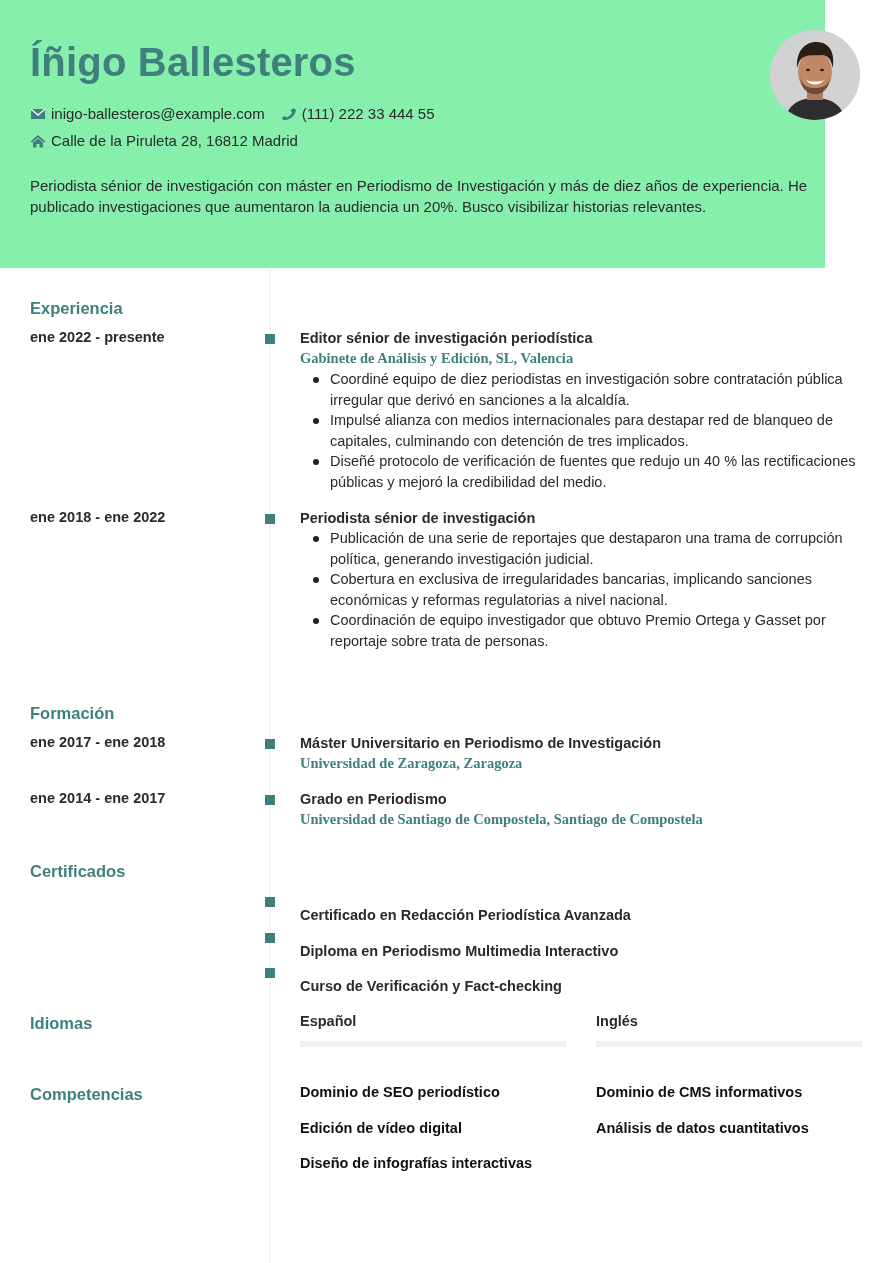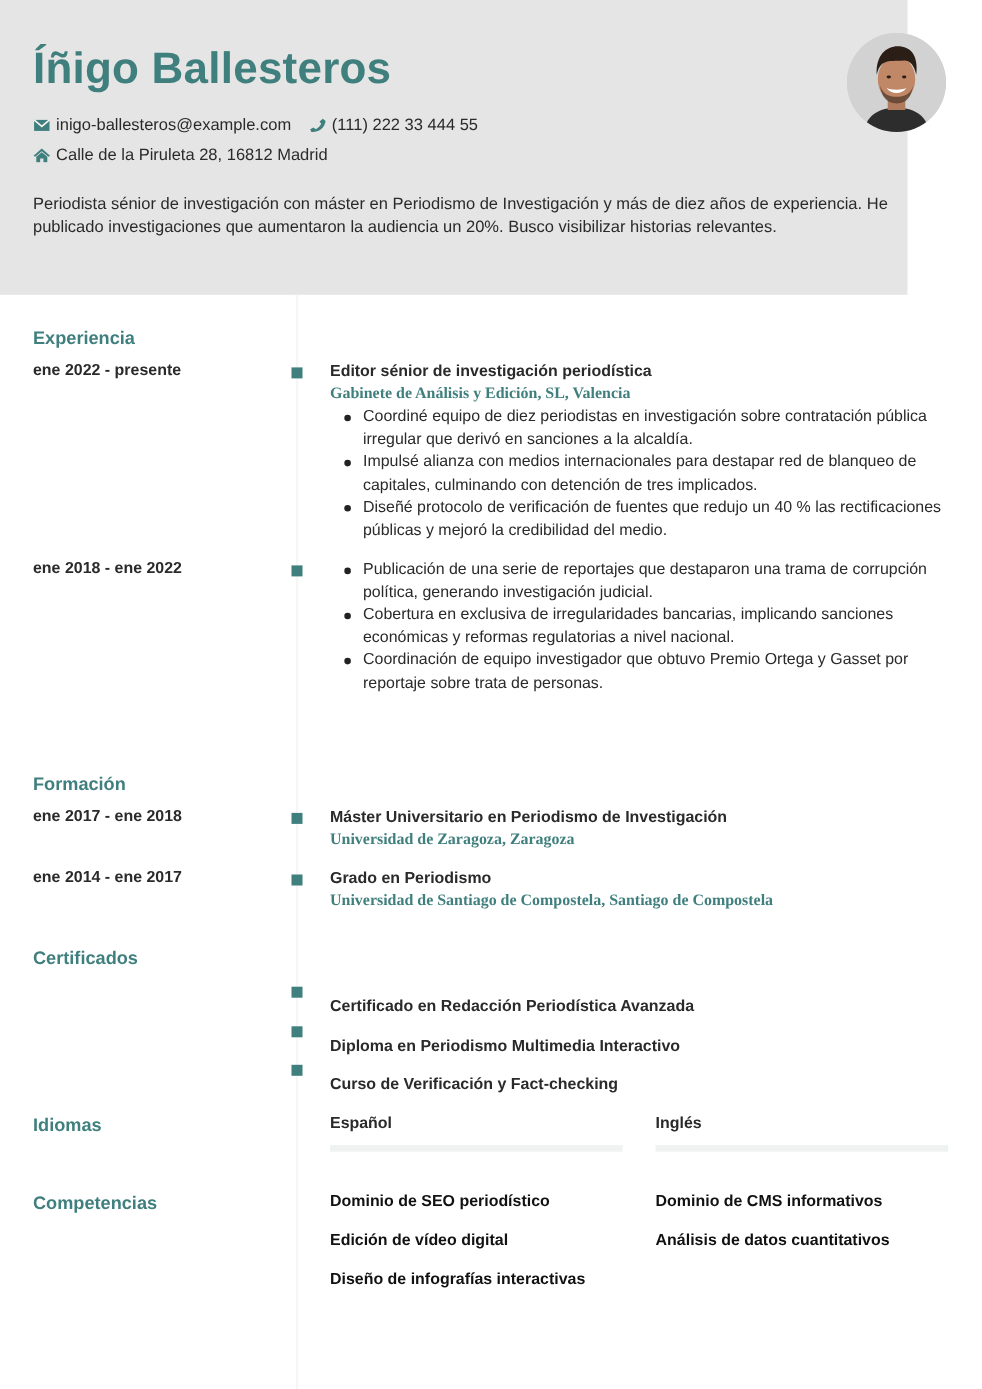--- a/index.html
+++ b/index.html
@@ -1,19 +1,19 @@
 <!DOCTYPE html>
 <html><head>
 <meta charset="utf-8">
 <style>
   * { box-sizing: border-box; margin: 0; padding: 0; }
   html, body { width: 893px; height: 1263px; background: #ffffff; overflow: hidden; }
   body { font-family: "Liberation Sans", "DejaVu Sans", sans-serif; color: #222; position: relative; }
 
-  .header { position: absolute; left: 0; top: 0; width: 825px; height: 268px; background: #e5e5e5; }
+  .header { position: absolute; left: 0; top: 0; width: 825px; height: 268px; background: #86efac; }
   .name { position: absolute; left: 30px; top: 40px; font-size: 40px; font-weight: bold; color: #3f7f7d; letter-spacing: 0.2px; }
   .contact-row { position: absolute; left: 30px; font-size: 15px; color: #2a2a2a; display: flex; align-items: center; }
   .contact-row .item { display: flex; align-items: center; margin-right: 16px; }
   .contact-row .ic { width: 16px; height: 14px; margin-right: 5px; display: inline-block; }
   .row1 { top: 105px; }
   .row2 { top: 132px; }
   .summary { position: absolute; left: 30px; top: 175px; width: 820px; font-size: 15px; line-height: 21px; color: #2a2a2a; }
 
   .photo { position: absolute; left: 770px; top: 30px; width: 90px; height: 90px; border-radius: 50%; overflow: hidden; background: #cfcfcf; }
 
@@ -96,20 +96,21 @@
   <ul>
     <li>Coordiné equipo de diez periodistas en investigación sobre contratación pública irregular que derivó en sanciones a la alcaldía.</li>
     <li>Impulsé alianza con medios internacionales para destapar red de blanqueo de capitales, culminando con detención de tres implicados.</li>
     <li>Diseñé protocolo de verificación de fuentes que redujo un 40 % las rectificaciones públicas y mejoró la credibilidad del medio.</li>
   </ul>
 </div>
 
 <div class="date" style="top:509px">ene 2018 - ene 2022</div>
 <div class="sq" style="top:514px"></div>
 <div class="entry" style="top:508px">
+  <div class="title">Periodista sénior de investigación</div>
   <ul>
     <li>Publicación de una serie de reportajes que destaparon una trama de corrupción política, generando investigación judicial.</li>
     <li>Cobertura en exclusiva de irregularidades bancarias, implicando sanciones económicas y reformas regulatorias a nivel nacional.</li>
     <li>Coordinación de equipo investigador que obtuvo Premio Ortega y Gasset por reportaje sobre trata de personas.</li>
   </ul>
 </div>
 
 <div class="sec-title" style="top:704px">Formación</div>
 
 <div class="date" style="top:734px">ene 2017 - ene 2018</div>

